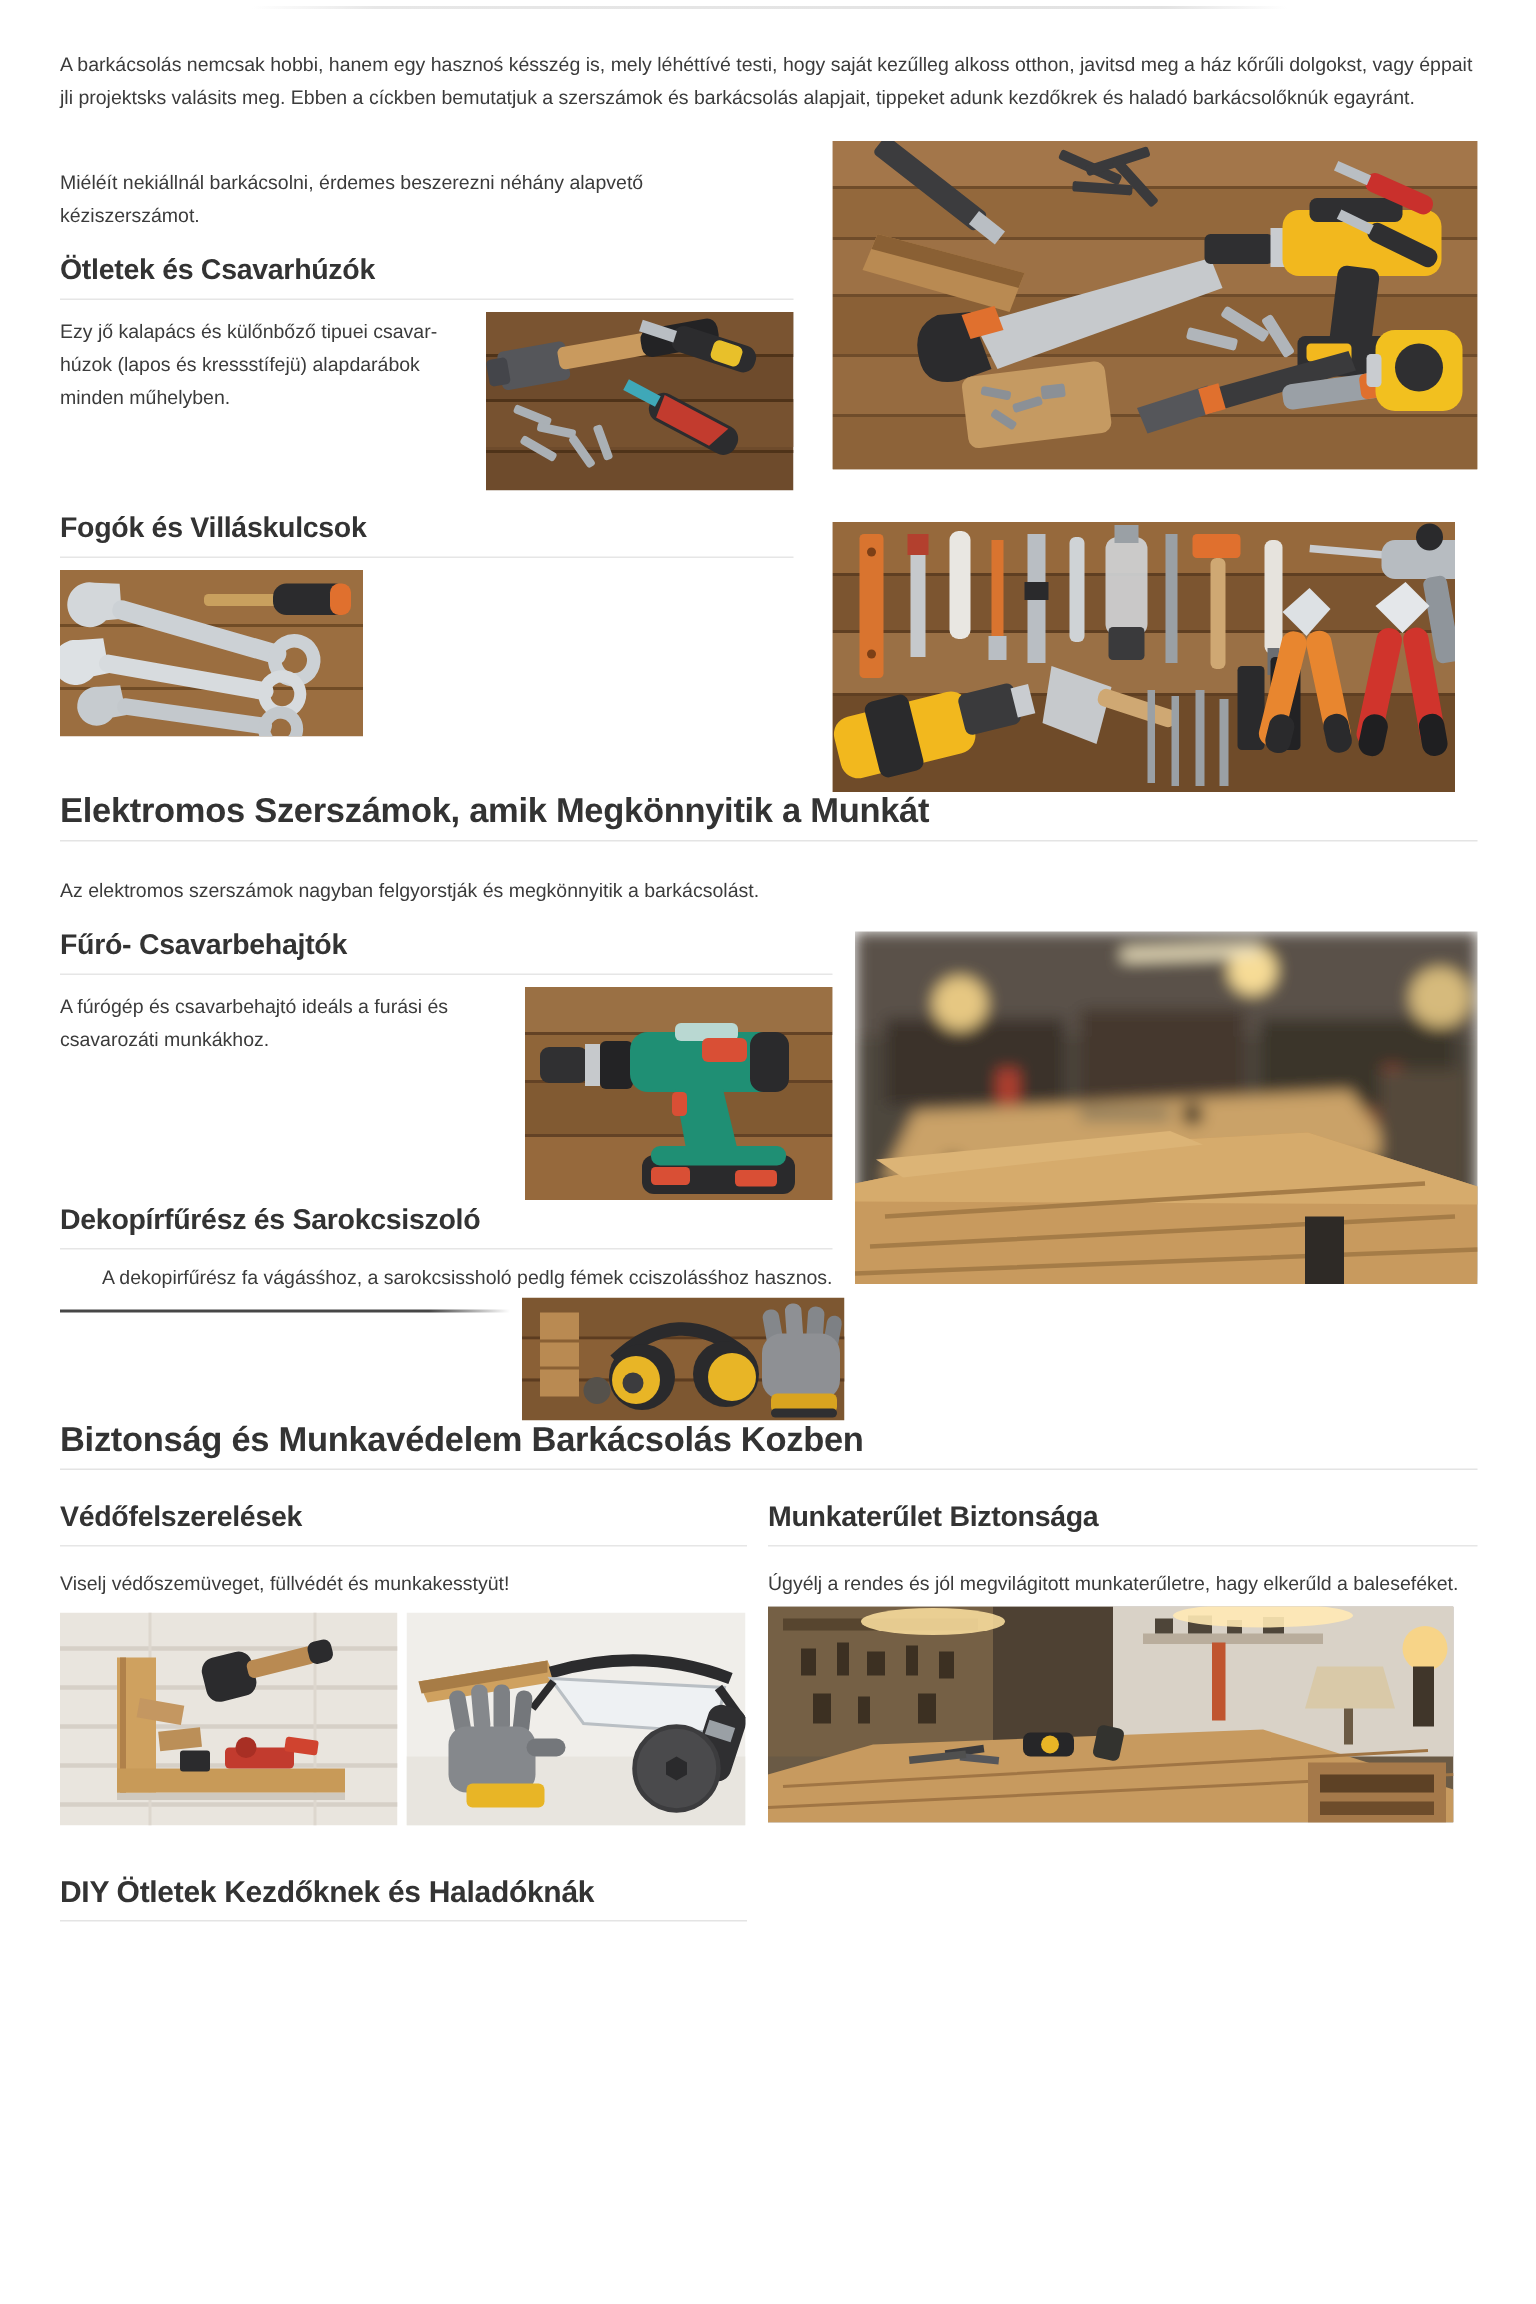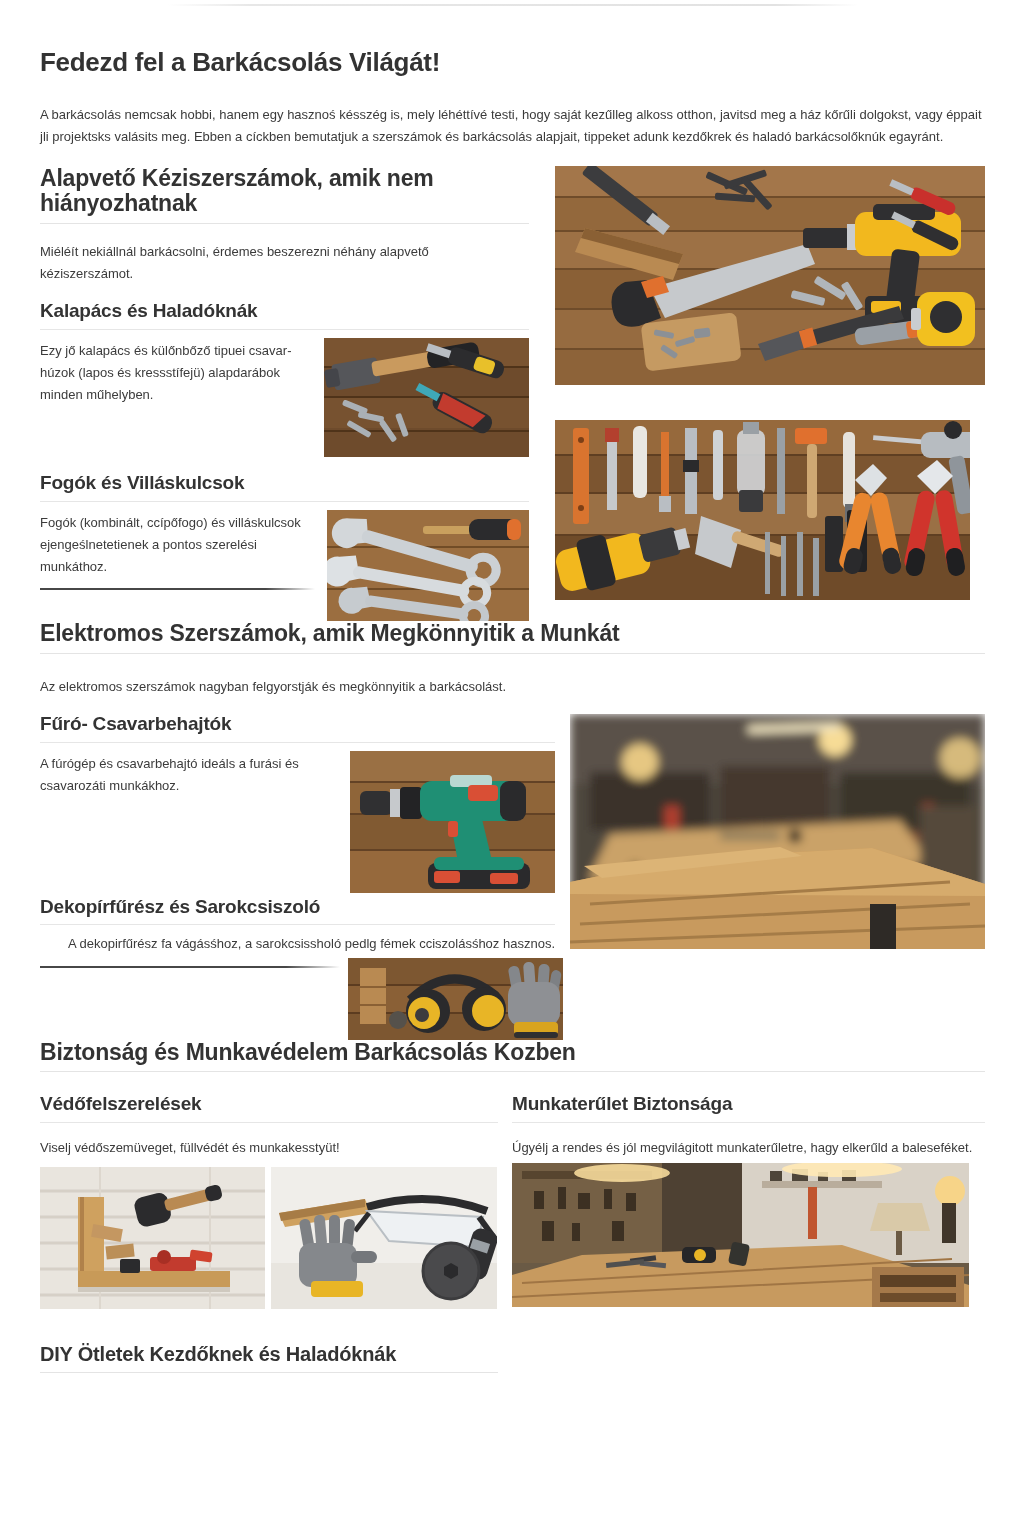--- a/index.html
+++ b/index.html
@@ -47,29 +47,27 @@
   .diyh{margin-top:34px;}
   .projlead{margin-top:18px;max-width:480px;}
 </style>
 </head>
 <body>
 
 <div class="page">
 
   <div class="top-hairline"></div>
 
-  <h1>Fedezd fel a Barkácsolás Világát!</h1>
   <p class="intro">A barkácsolás nemcsak hobbi, hanem egy hasznoś késszég is, mely léhéttívé testi, hogy saját kezűlleg alkoss otthon, javitsd meg a ház kőrűli dolgokst, vagy éppait jli projektsks valásits meg. Ebben a cíckben bemutatjuk a szerszámok és barkácsolás alapjait, tippeket adunk kezdőkrek és haladó barkácsolőknúk egayránt.</p>
 
   <div class="sec1">
     <div class="col">
-      <h2 class="h2">Alapvető Kéziszerszámok, amik nem hiányozhatnak</h2>
       <p class="lead">Miéléít nekiállnál barkácsolni, érdemes beszerezni néhány alapvető kéziszerszámot.</p>
 
-      <h3 class="h3">Kalapács és Haladóknák</h3>
+      <h3 class="h3">Ötletek és Csavarhúzók</h3>
       <div class="subrow">
         <p>Ezy jő kalapács és külőnbőző tipuei csavar-húzok (lapos és kressstífejü) alapdarábok minden műhelyben.</p>
         <figure>
           <svg width="205" height="119" viewBox="0 0 205 119" role="img">
             <rect width="205" height="119" fill="#6e4b2c"></rect>
             <rect y="0" width="205" height="28" fill="#7a5431"></rect>
               <rect y="28" width="205" height="2" fill="#4f3319"></rect>
             <rect y="58" width="205" height="2" fill="#4f3319"></rect>
               <rect y="60" width="205" height="30" fill="#775230"></rect>
             <rect y="92" width="205" height="2" fill="#4f3319"></rect>
@@ -95,24 +93,20 @@
               <rect x="22" y="88" width="26" height="6" rx="2" transform="rotate(30 35 91)"></rect>
               <rect x="52" y="90" width="24" height="6" rx="2" transform="rotate(55 64 93)"></rect>
               <rect x="66" y="84" width="24" height="6" rx="2" transform="rotate(70 78 87)"></rect>
             </g>
           </svg>
         </figure>
       </div>
 
       <h3 class="h3">Fogók és Villáskulcsok</h3>
       <div class="subrow">
-        <div>
-          <p>Fogók (kombinált, ccípőfogo) és villáskulcsok ejengeślnetetienek a pontos szerelési munkáthoz.</p>
-          <hr class="dark-rule rule1">
-        </div>
         <figure>
           <svg width="202" height="111" viewBox="0 0 202 111" role="img">
             <rect width="202" height="111" fill="#9b6e40"></rect>
             <rect y="36" width="202" height="2" fill="#714c26"></rect>
               <rect y="78" width="202" height="2" fill="#714c26"></rect>
             <g transform="rotate(16 40 30)">
               <path d="M18,14 a15,15 0 1 0 14,22 l10,-4 -8,-22 z" fill="#d3d7da"></path>
               <rect x="34" y="20" width="120" height="13" rx="6" fill="#ccd1d5"></rect>
               <circle cx="160" cy="27" r="13" fill="none" stroke="#ccd1d5" stroke-width="9"></circle>
             </g>

